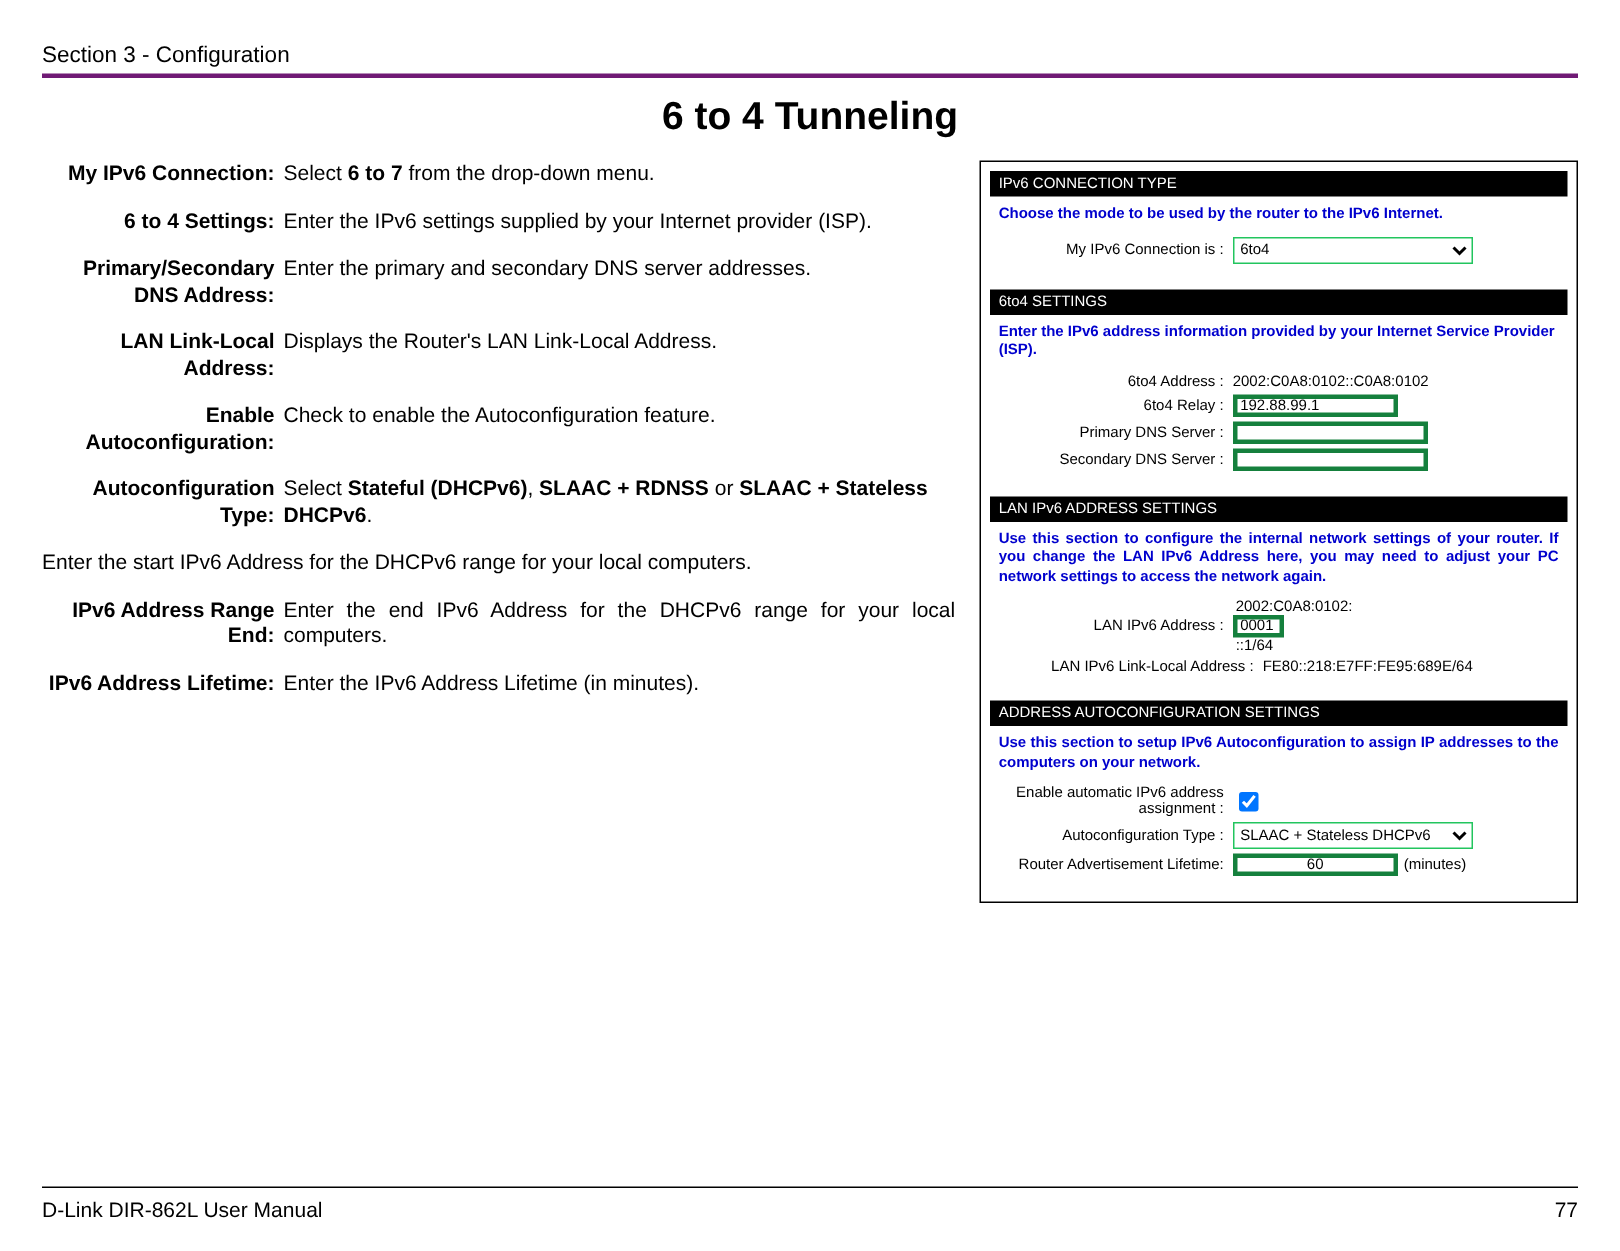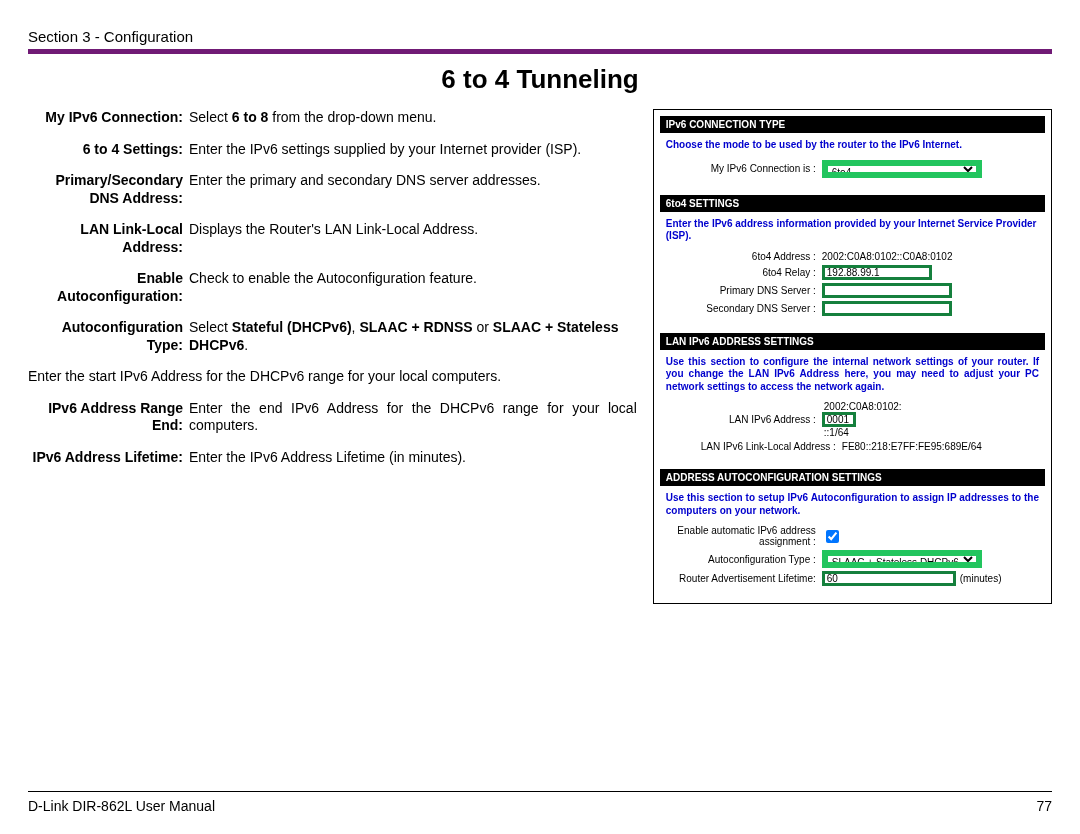--- a/index.html
+++ b/index.html
@@ -9,21 +9,21 @@
     color: #000;
     width: 1080px;
     height: 834px;
     box-sizing: border-box;
     padding: 28px 28px 20px 28px;
     position: relative;
   }
   .section-header {
     font-size: 15px;
     padding-bottom: 4px;
-    border-bottom: 5px solid #701a75;
+    border-bottom: 3px solid #701a75;
     margin-bottom: 10px;
   }
   .page-title {
     text-align: center;
     font-size: 26px;
     font-weight: 700;
     margin: 8px 0 14px 0;
   }
   .content {
     display: flex;
@@ -54,21 +54,21 @@
     width: 400px;
     border: 1px solid #000;
     padding: 6px;
     box-sizing: border-box;
     font-family: Verdana, Arial, sans-serif;
   }
   .panel-header {
     background: #000;
     color: #fff;
     font-size: 10px;
-    font-weight: 700;
+    font-weight: 400;
     padding: 3px 6px;
     font-family: Verdana, Arial, sans-serif;
     margin-top: 6px;
   }
   .panel-header:first-child { margin-top: 0; }
   .panel-body {
     padding: 6px 6px 8px 6px;
     font-size: 10px;
   }
   .panel-help {
@@ -95,26 +95,26 @@
     font-family: Verdana, Arial, sans-serif;
     font-size: 10px;
     height: 15px;
     box-sizing: border-box;
     padding: 0 2px;
     border: 3px solid #15803d;
   }
   .form-value .relay { width: 110px; }
   .form-value .dns { width: 130px; }
   .form-value .short { width: 34px; }
-  .form-value .life { width: 134px; }
+  .form-value .life { width: 110px; text-align: center; }
   .form-value select {
     font-family: Verdana, Arial, sans-serif;
     font-size: 10px;
     height: 18px;
-    border: 6px solid #22c55e;
+    border: 1px solid #22c55e;
     background: #fff;
     width: 160px;
   }
   .form-value .static { font-size: 10px; }
   .form-value .static-prefix { font-size: 10px; margin: 0 2px; }
   .footer {
     position: absolute;
     bottom: 20px;
     left: 28px;
     right: 28px;
@@ -135,21 +135,21 @@
 <div class="page-title">6 to 4 Tunneling</div>
 
 <div class="content">
 
   <div class="left">
     <div class="defs">
 
       <div class="def-row">
         <div class="def-term">My IPv6 Connection:</div>
         <div class="def-desc">
-          <span>Select </span><span class="inline-bold">6 to 8</span><span> from the drop-down menu.</span>
+          <span>Select </span><span class="inline-bold">6 to 7</span><span> from the drop-down menu.</span>
         </div>
       </div>
 
       <div class="def-row">
         <div class="def-term">6 to 4 Settings:</div>
         <div class="def-desc">Enter the IPv6 settings supplied by your Internet provider (ISP).</div>
       </div>
 
       <div class="def-row">
         <div class="def-term">Primary/Secondary DNS Address:</div>

